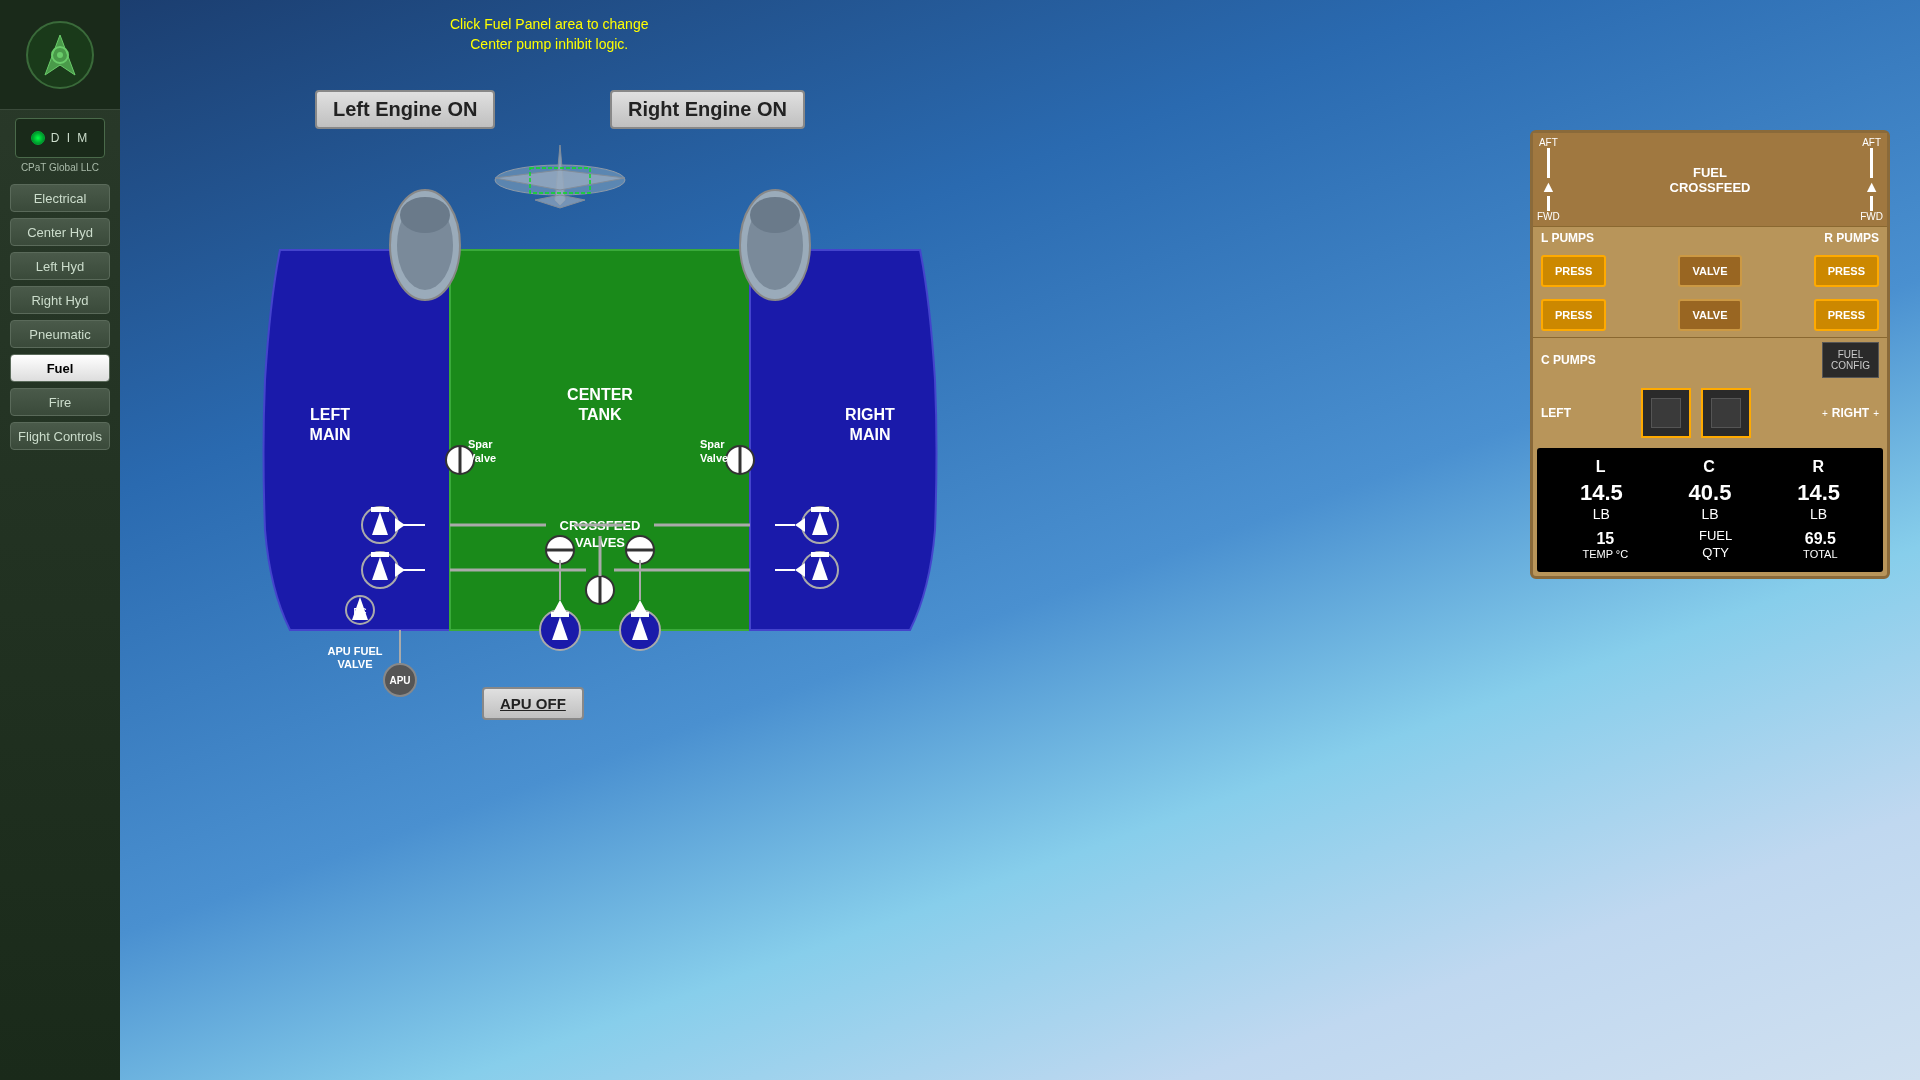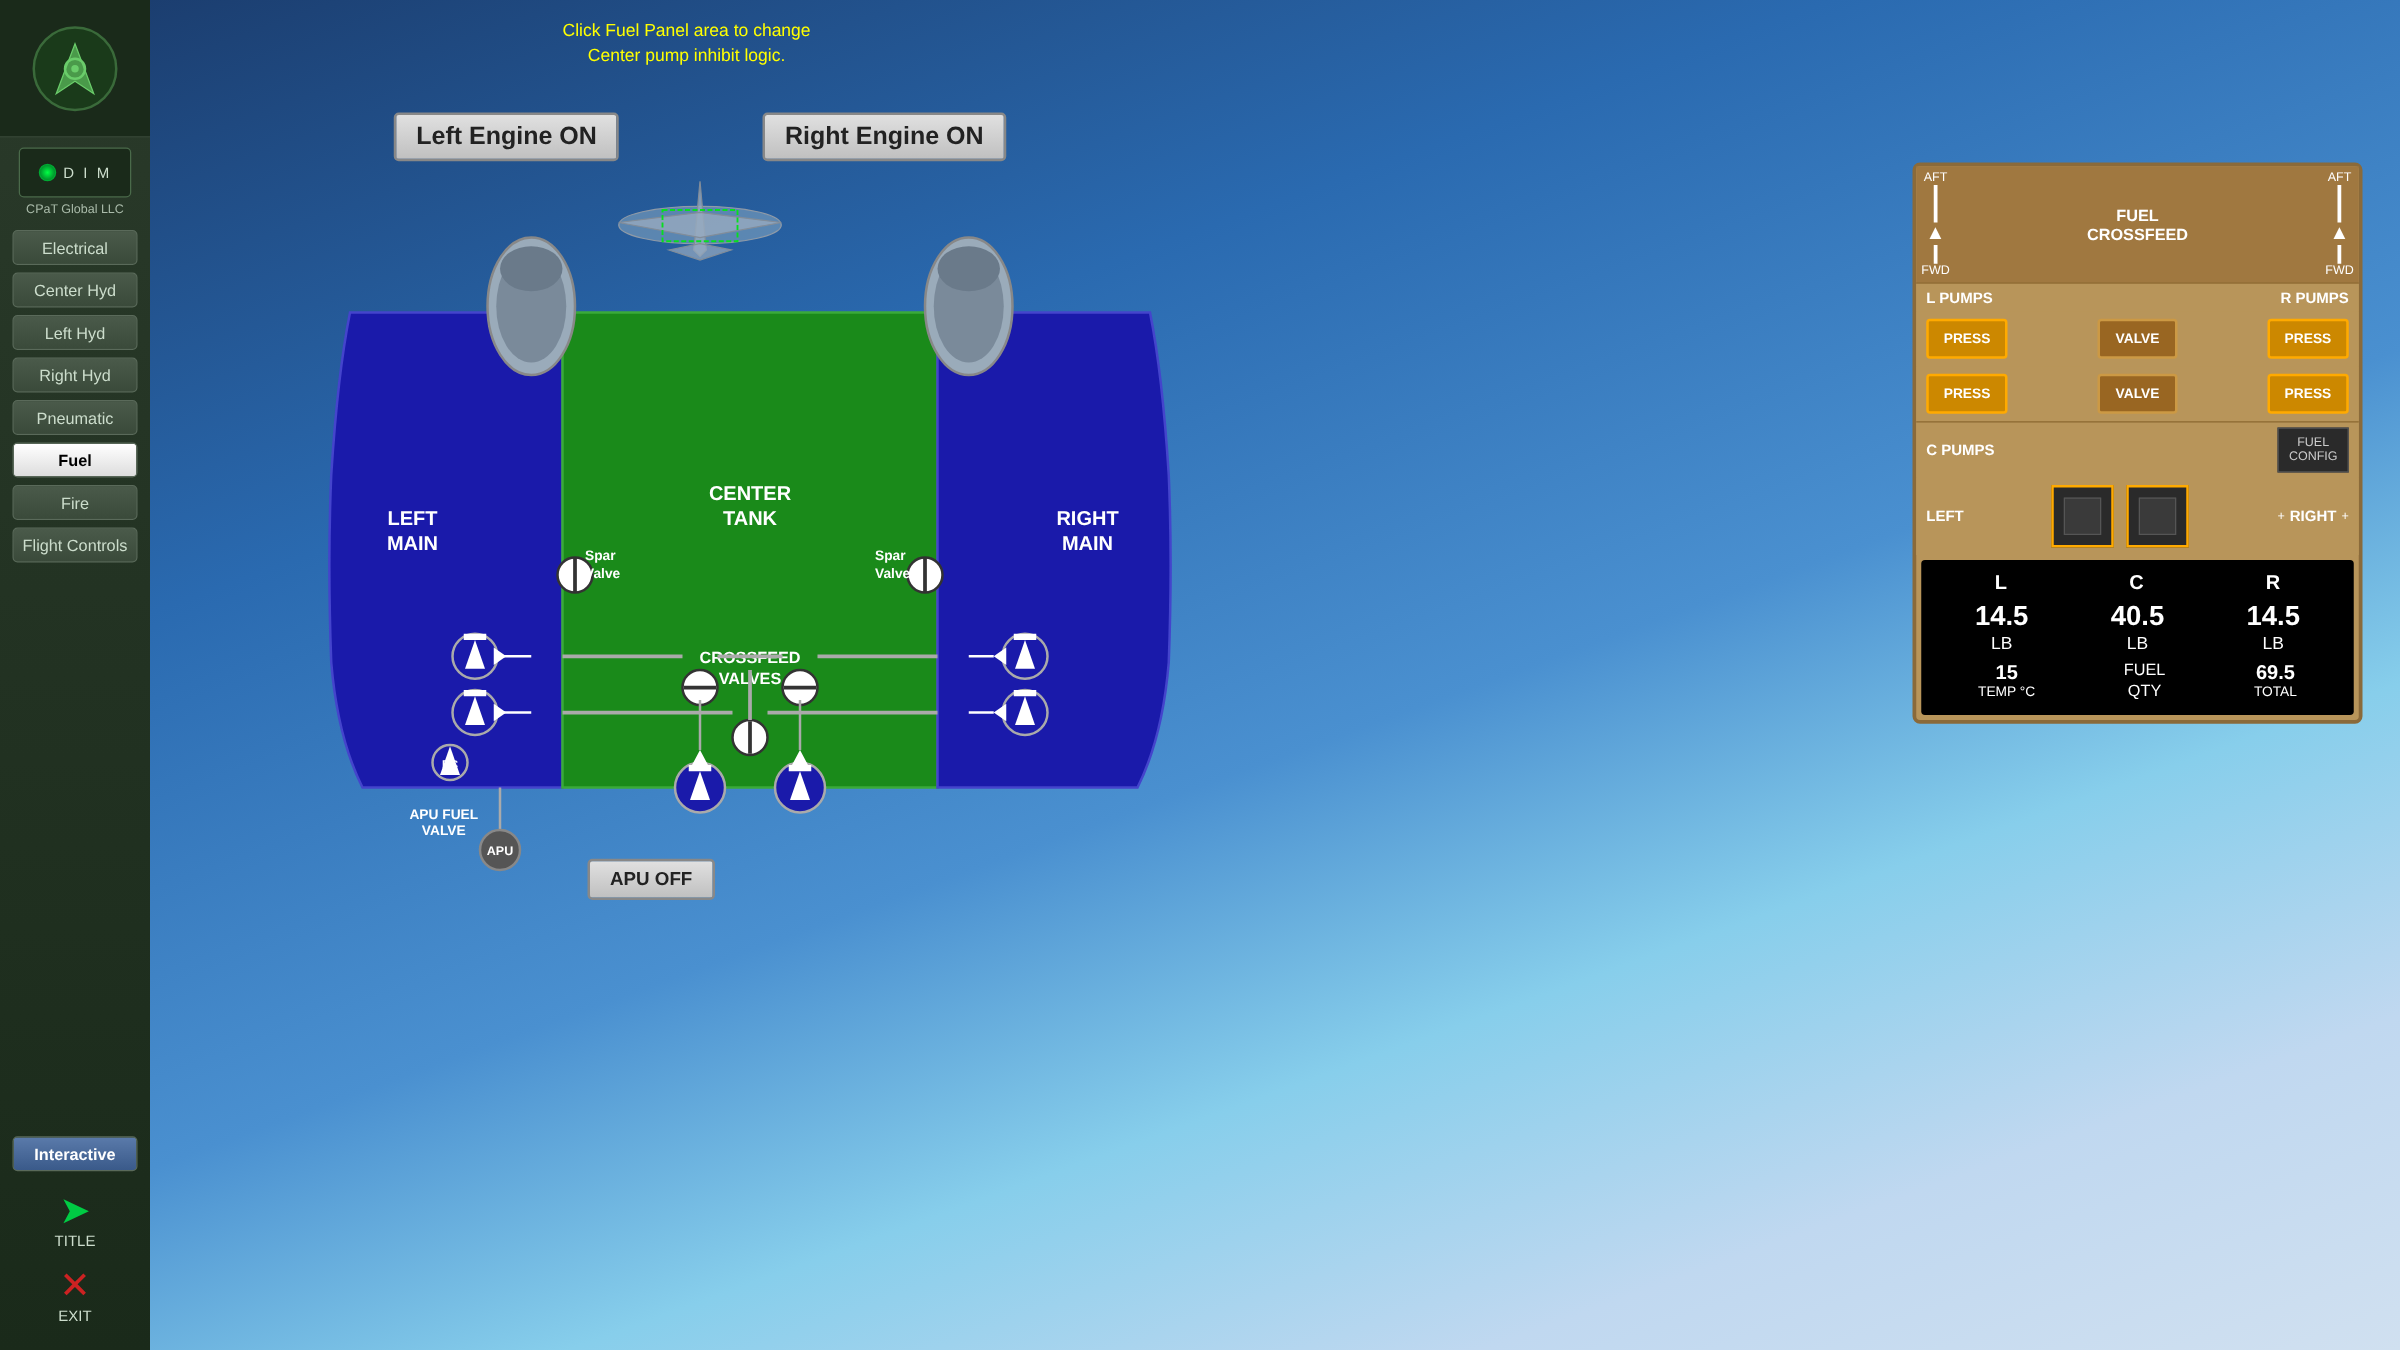--- a/index.html
+++ b/index.html
@@ -201,29 +201,30 @@
 
     .right-engine-label {
       top: 90px;
       left: 450px;
     }
 
     
     .apu-button {
       position: absolute;
       bottom: 40px;
-      left: 220px;
+      left: 232px;
       background: linear-gradient(180deg, #e0e0e0, #c0c0c0);
       border: 2px solid #888;
       border-radius: 4px;
       padding: 6px 16px;
       font-size: 15px;
       font-weight: bold;
       color: #222;
       cursor: pointer;
+      text-decoration: underline;
     }
 
     
     .right-panel {
       position: absolute;
       top: 130px;
       right: 30px;
       width: 360px;
       background: #b8955a;
       border: 3px solid #8a6a3a;
@@ -409,31 +410,20 @@
 
   <div class="nav-button">Electrical</div>
   <div class="nav-button">Center Hyd</div>
   <div class="nav-button">Left Hyd</div>
   <div class="nav-button">Right Hyd</div>
   <div class="nav-button">Pneumatic</div>
   <div class="nav-button active">Fuel</div>
   <div class="nav-button">Fire</div>
   <div class="nav-button">Flight Controls</div>
 
-  <div class="sidebar-bottom">
-    <div class="nav-button interactive-btn">Interactive</div>
-    <div class="title-btn">
-      <span class="title-arrow">➤</span>
-      <span class="title-text">TITLE</span>
-    </div>
-    <div class="exit-btn">
-      <span class="exit-x">✕</span>
-      <span class="title-text">EXIT</span>
-    </div>
-  </div>
 </div>
 
 <div class="main-content">
 
   <div class="instruction-text">
     <div>Click Fuel Panel area to change</div>
     <div>Center pump inhibit logic.</div>
   </div>
 
   <div class="aircraft-top">

